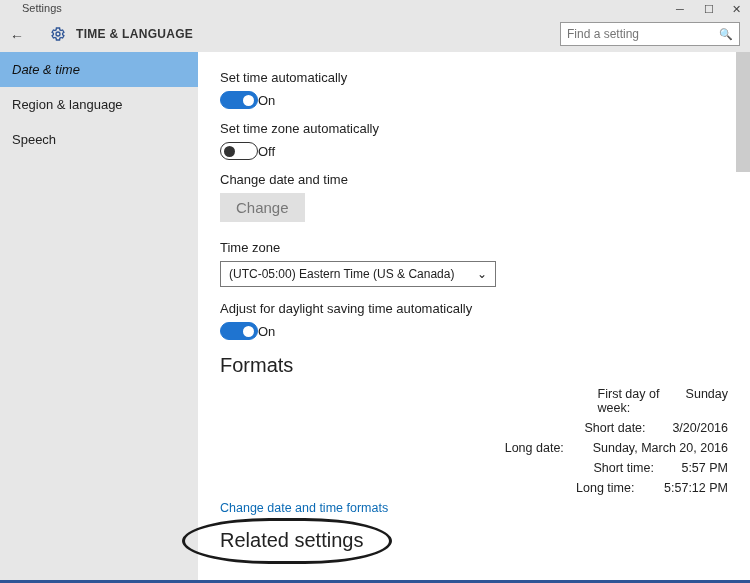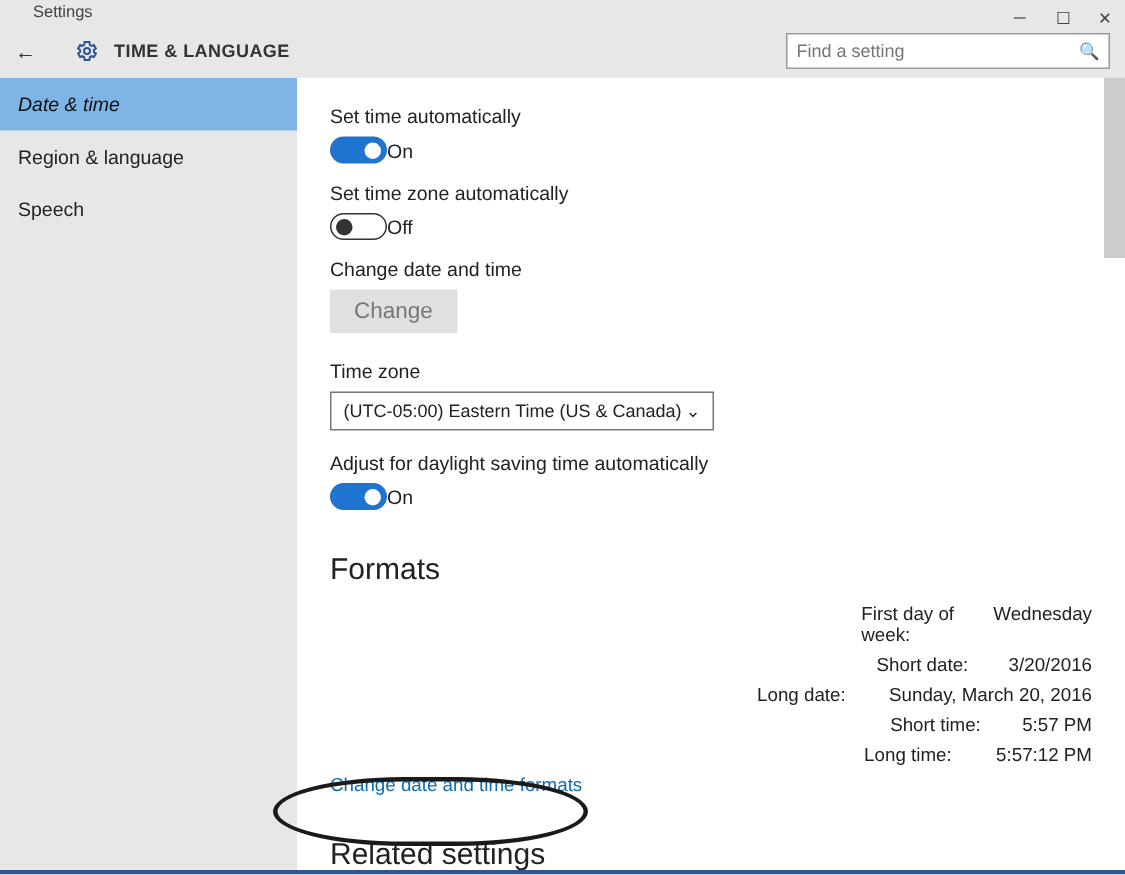--- a/index.html
+++ b/index.html
@@ -1,44 +1,44 @@
 <!DOCTYPE html>
 <html><head>
 <meta charset="utf-8">
 <style>
   * { box-sizing: border-box; margin: 0; padding: 0; font-family: "Segoe UI", Arial, sans-serif; }
   html, body { width: 750px; height: 583px; overflow: hidden; background: #fff; }
   .window { width: 750px; height: 583px; background: #fff; display: flex; flex-direction: column; border-bottom: 3px solid #2f5596; position: relative; }
-  .titlebar { height: 16px; background: #e7e7e7; display: flex; align-items: flex-end; justify-content: flex-end; padding-right: 8px; gap: 18px; font-size: 11px; color: #444; }
+  .titlebar { height: 16px; background: #e7e7e7; display: flex; align-items: center; justify-content: flex-end; padding-right: 8px; gap: 18px; font-size: 11px; color: #444; }
   .titlebar .t-left { position: absolute; left: 22px; top: 2px; font-size: 11px; color: #444;}
   .win-btn { width: 10px; height: 10px; display:inline-block; }
   .header { height: 36px; background: #e7e7e7; display: flex; align-items: center; padding: 0 10px; justify-content: space-between; }
   .header-left { display: flex; align-items: center; gap: 10px; }
   .back-arrow { font-size: 14px; color: #333; }
   .gear { width: 16px; height: 16px; display: inline-block; }
   .app-title { font-size: 12px; font-weight: 600; letter-spacing: 0.3px; color: #333; }
-  .search-box { width: 216px; height: 24px; border: 1px solid #999; display: flex; align-items: center; padding: 0 6px; background: #fff; justify-content: space-between; }
+  .search-box { width: 180px; height: 24px; border: 1px solid #999; display: flex; align-items: center; padding: 0 6px; background: #fff; justify-content: space-between; }
   .search-box input { border: none; outline: none; font-size: 12px; width: 140px; color: #666; }
   .search-box .search-icon { font-size: 11px; color: #666; }
   .body { flex: 1; display: flex; min-height: 0; }
   .sidebar { width: 198px; background: #e7e7e7; padding-top: 0; }
   .nav-item { padding: 10px 12px; font-size: 13px; color: #222; }
   .nav-item.active { background: #7eb5e6; color: #111; font-style: italic; }
   .content { flex: 1; overflow-y: auto; padding: 14px 22px 30px 22px; font-size: 13px; color: #222; position: relative; }
   .field-label { font-size: 13px; margin-top: 4px; margin-bottom: 6px; color: #222; }
   .toggle-row { display: flex; align-items: center; gap: 0; margin-bottom: 12px; }
   .toggle { width: 38px; height: 18px; border-radius: 10px; position: relative; border: 1px solid #333; }
   .toggle.on { background: #1f74d0; border-color: #1f74d0; }
   .toggle.off { background: #fff; border-color: #333; }
   .toggle .knob { width: 11px; height: 11px; border-radius: 50%; position: absolute; top: 2.5px; }
   .toggle.on .knob { right: 3px; background: #fff; }
   .toggle.off .knob { left: 3px; background: #333; }
   .btn-disabled { background: #e0e0e0; color: #777; border: none; padding: 6px 16px; font-size: 15px; margin-bottom: 14px; text-align: right; }
-  .select { width: 256px; height: 26px; border: 1px solid #777; display: flex; align-items: center; justify-content: space-between; padding: 0 8px; font-size: 12px; margin-bottom: 14px; }
-  .section-h { font-size: 20px; font-weight: 400; margin-top: 29px; margin-bottom: 10px; color: #222; }
+  .select { width: 276px; height: 26px; border: 1px solid #777; display: flex; align-items: center; justify-content: space-between; padding: 0 8px; font-size: 12px; margin-bottom: 14px; }
+  .section-h { font-size: 20px; font-weight: 400; margin-top: 14px; margin-bottom: 10px; color: #222; }
   .fmt-row { display: flex; font-size: 12.5px; margin-bottom: 6px; justify-content: flex-end; }
   .fmt-row .k { width: 88px; color: #222; }
   .fmt-row .v { color: #222; }
   .link { color: #0c6bb5; font-size: 12.5px; margin-top: 6px; display: block; }
   .annotation { position: absolute; left: 182px; bottom: 16px; width: 210px; height: 46px; border: 3px solid #1a1a1a; border-radius: 50% / 60%; pointer-events: none; }
   .scrollbar-hint { position: absolute; right: 0; top: 52px; width: 14px; height: 120px; background: #ccc; }
 </style>
 </head>
 <body>
 
@@ -106,21 +106,21 @@
       <div class="toggle-row">
         <div class="toggle on">
             <div class="knob"></div>
           </div>
         <span>On</span>
       </div>
 
       <div class="section-h">Formats</div>
       <div class="fmt-row">
           <span class="k">First day of week:</span>
-          <span class="v">Wednesday</span>
+          <span class="v">Sunday</span>
         </div>
       <div class="fmt-row">
           <span class="k">Short date:</span>
           <span class="v">3/20/2016</span>
         </div>
       <div class="fmt-row">
           <span class="k">Long date:</span>
           <span class="v">Sunday, March 20, 2016</span>
         </div>
       <div class="fmt-row">

